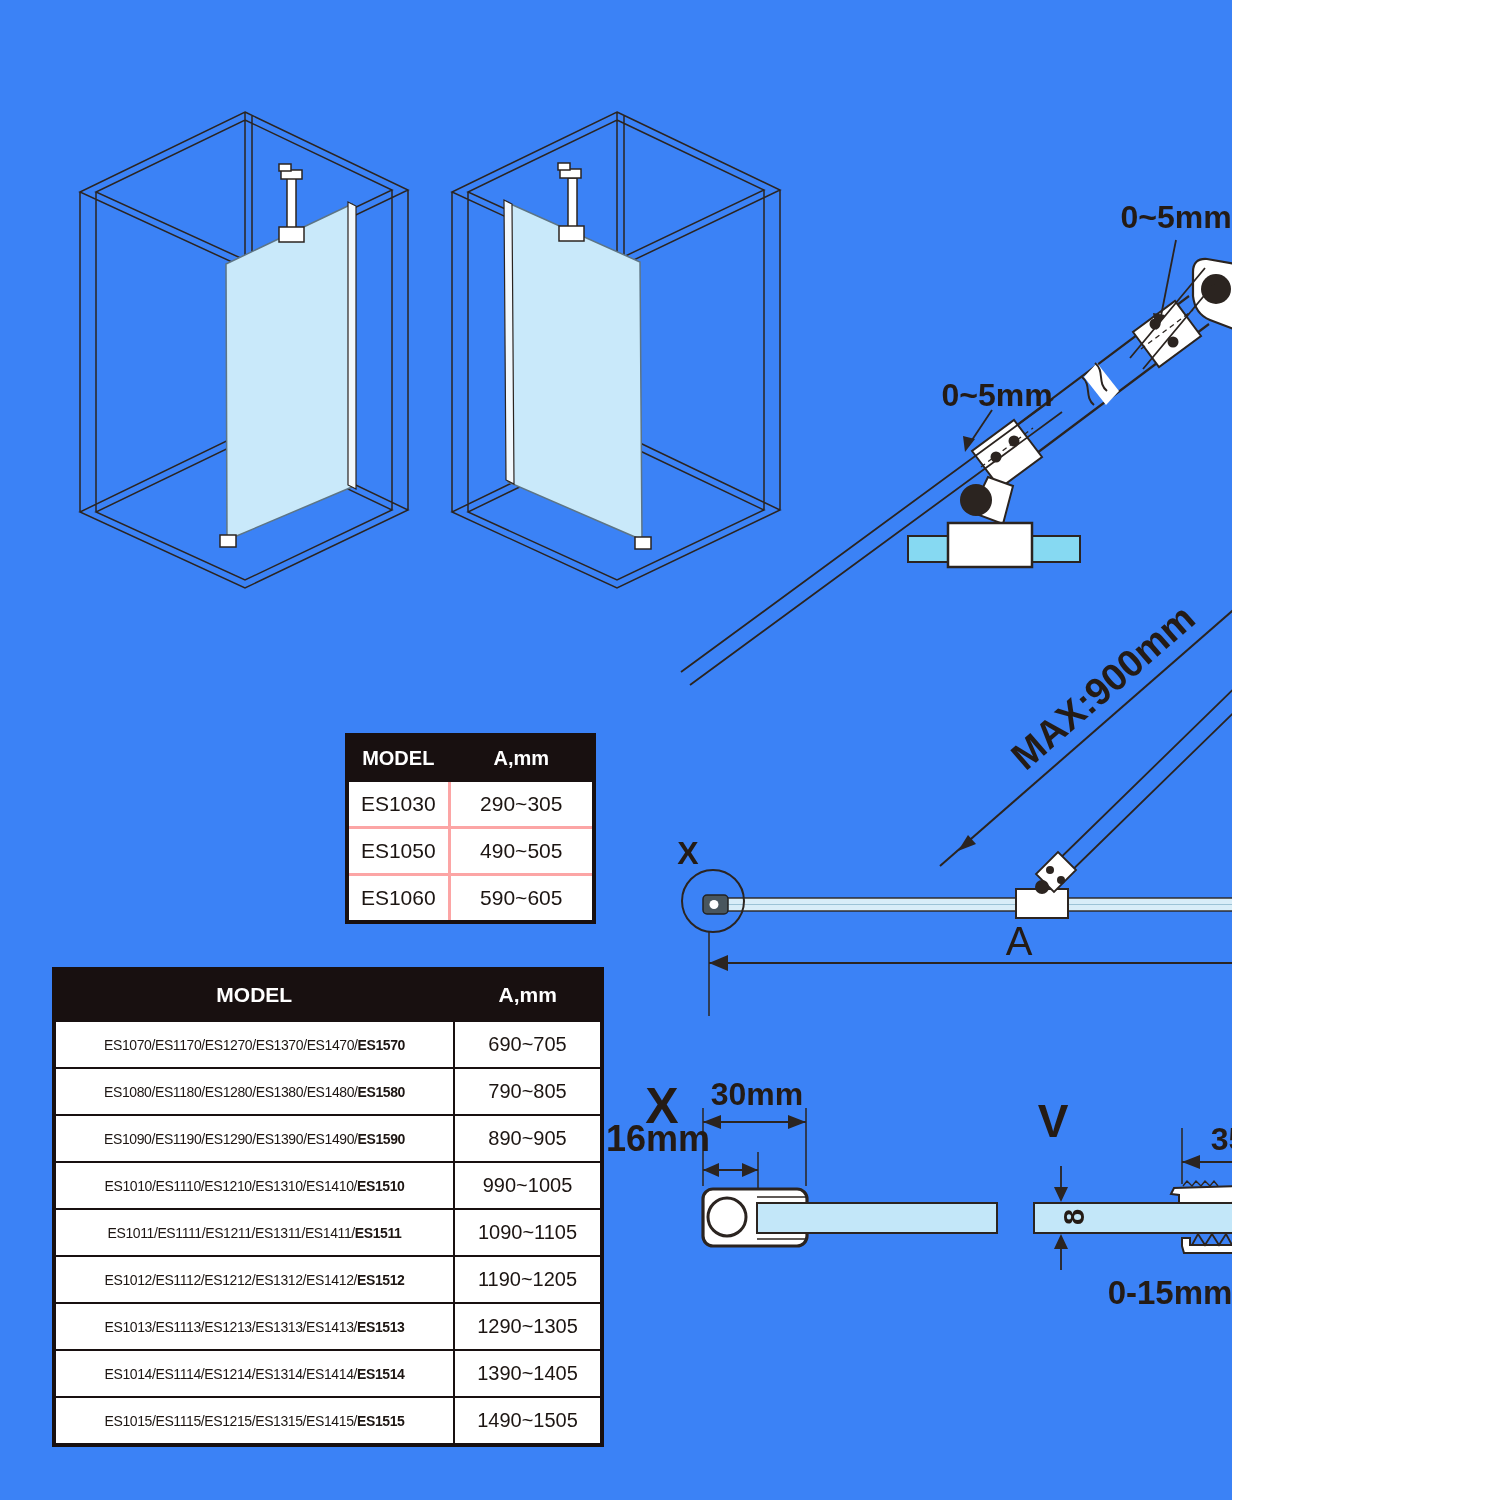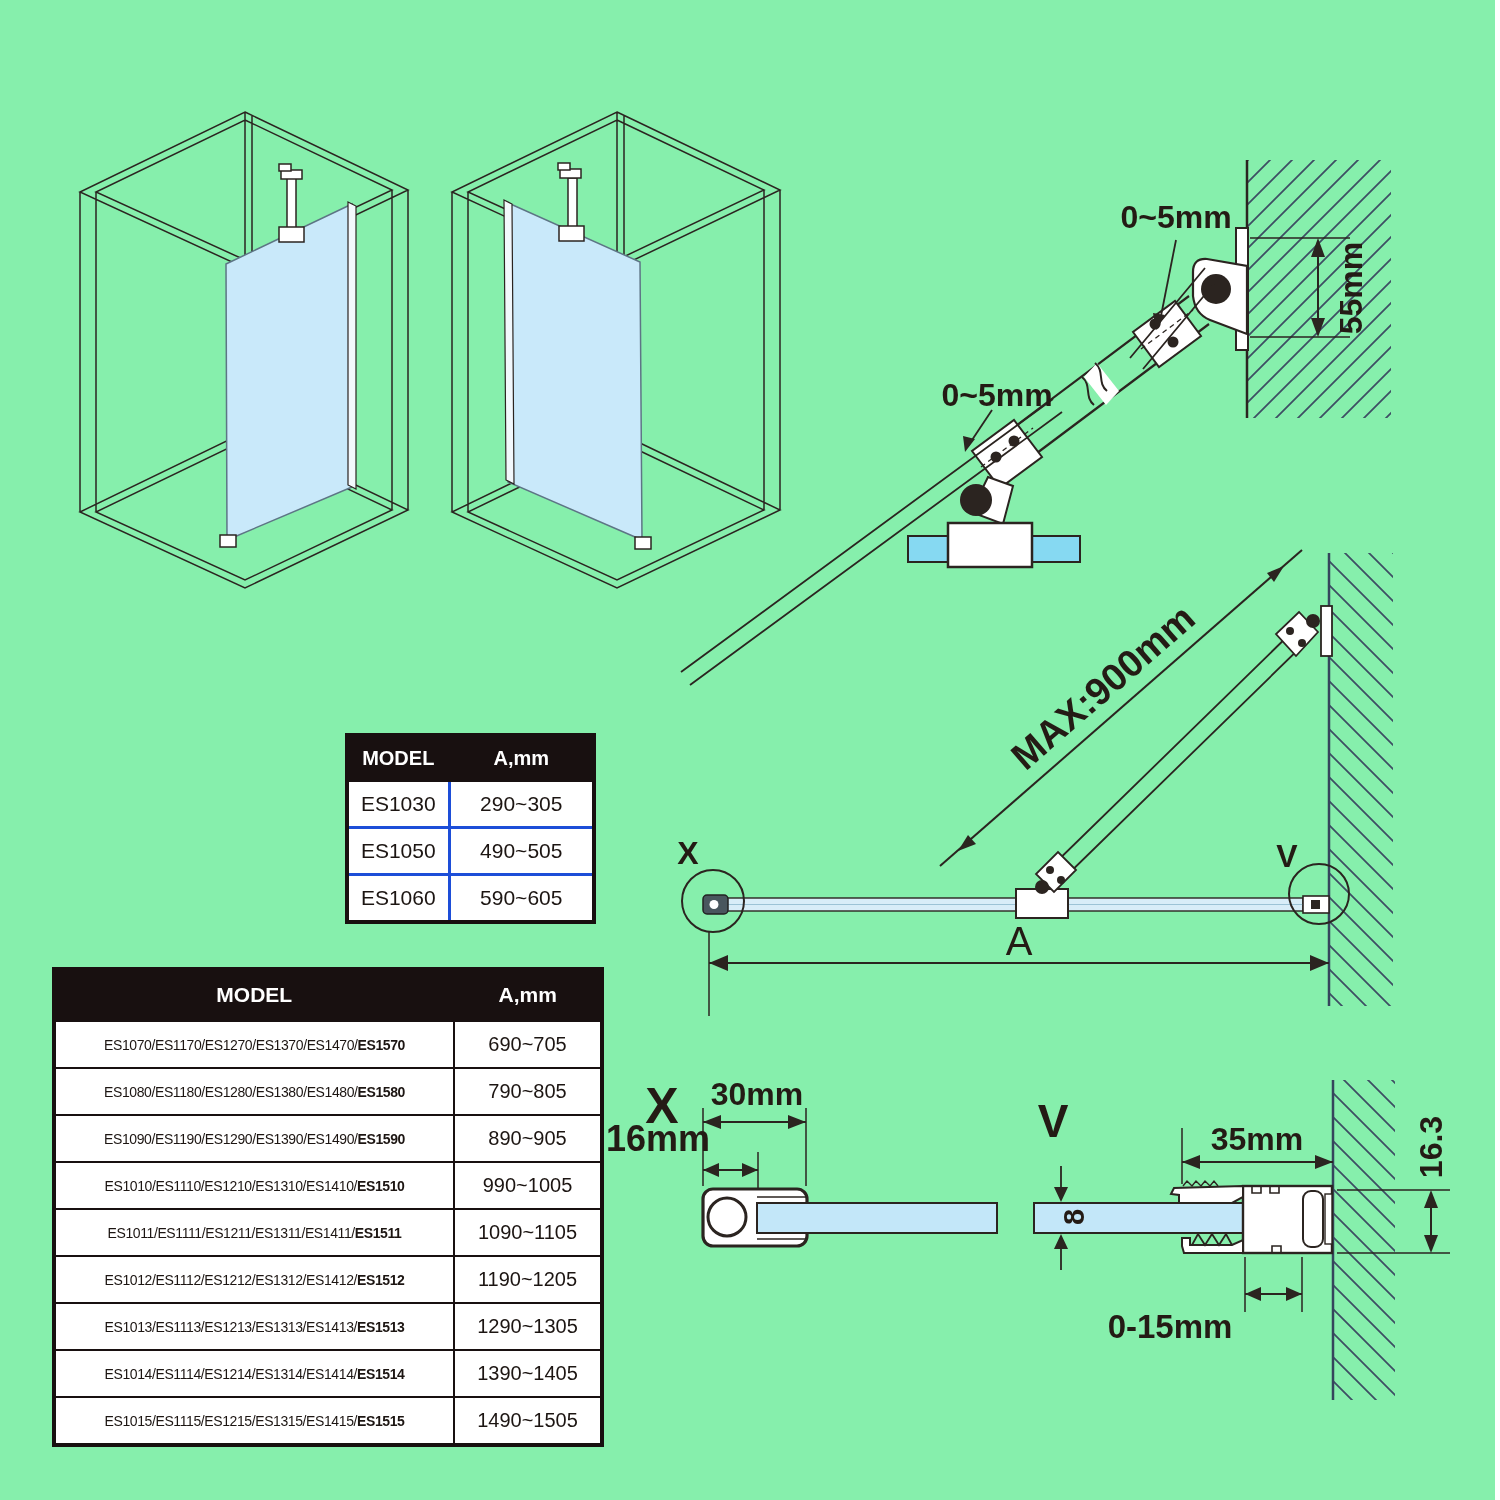--- a/index.html
+++ b/index.html
@@ -1,29 +1,29 @@
 <!DOCTYPE html>
 <html><head>
 <meta charset="utf-8">
 <style>
   html,body{margin:0;padding:0;background:#ffffff;}
-  #stage{position:relative;width:1495px;height:1500px;background:#86efac;overflow:hidden;
+  #stage{position:relative;width:1232px;height:1500px;background:#3b82f6;overflow:hidden;
          font-family:"Liberation Sans", sans-serif;color:#241b15;}
   #artwork{position:absolute;left:0;top:0;width:1500px;height:1500px;}
   .lbl{position:absolute;transform:translate(-50%,-50%);font-weight:bold;white-space:nowrap;
        color:#241b15;line-height:1;}
   .lbl.rot90{transform:translate(-50%,-50%) rotate(-90deg);}
   .lbl.rotbar{transform:translate(-50%,-50%) rotate(-41deg);}
   .lbl.normal{font-weight:400;}
   table.spec{position:absolute;border-collapse:collapse;table-layout:fixed;background:#fff;}
   table.spec th{background:#181010;color:#ffffff;font-weight:bold;text-align:center;}
   table.spec td{text-align:center;color:#1c1512;background:#fff;}
   #small-table{left:345px;top:733px;width:247px;}
   #small-table th{height:40px;font-size:20px;border:3px solid #181010;}
-  #small-table td{height:42px;font-size:21px;border:3px solid #1d4ed8;}
+  #small-table td{height:42px;font-size:21px;border:3px solid #fca5a5;}
   #small-table{border:4px solid #181010;}
   #big-table{left:52px;top:967px;width:548px;border:4px solid #181010;}
   #big-table th{height:46px;font-size:21px;border:3px solid #181010;}
   #big-table td{height:43px;font-size:20px;border:2.5px solid #181010;}
   #big-table td.model{font-size:14px;letter-spacing:-0.4px;font-weight:400;padding:0 2px;}
   #big-table td.model b{font-weight:bold;}
 </style>
 </head>
 <body>
 
@@ -183,21 +183,21 @@
   <div class="lbl" style="left:688px;top:853px;font-size:32px;">X</div>
   <div class="lbl" style="left:1287px;top:856px;font-size:32px;">V</div>
   <div class="lbl normal" style="left:1019px;top:941px;font-size:40px;">A</div>
   <div class="lbl" style="left:662px;top:1106px;font-size:50px;">X</div>
   <div class="lbl" style="left:757px;top:1094px;font-size:32px;">30mm</div>
   <div class="lbl" style="left:658px;top:1139px;font-size:36px;">16mm</div>
   <div class="lbl" style="left:1053px;top:1121px;font-size:46px;">V</div>
   <div class="lbl rot90" style="left:1074px;top:1217px;font-size:29px;">8</div>
   <div class="lbl" style="left:1257px;top:1139px;font-size:32px;">35mm</div>
   <div class="lbl rot90" style="left:1431px;top:1147px;font-size:32px;">16.3</div>
-  <div class="lbl" style="left:1170px;top:1292px;font-size:33px;margin-top:34px;">0-15mm</div>
+  <div class="lbl" style="left:1170px;top:1292px;font-size:33px;">0-15mm</div>
 
   <table class="spec" id="small-table">
     <colgroup>
         <col style="width:102px">
         <col style="width:145px">
       </colgroup>
     <thead>
       <tr>
         <th>MODEL</th>
         <th>A,mm</th>

